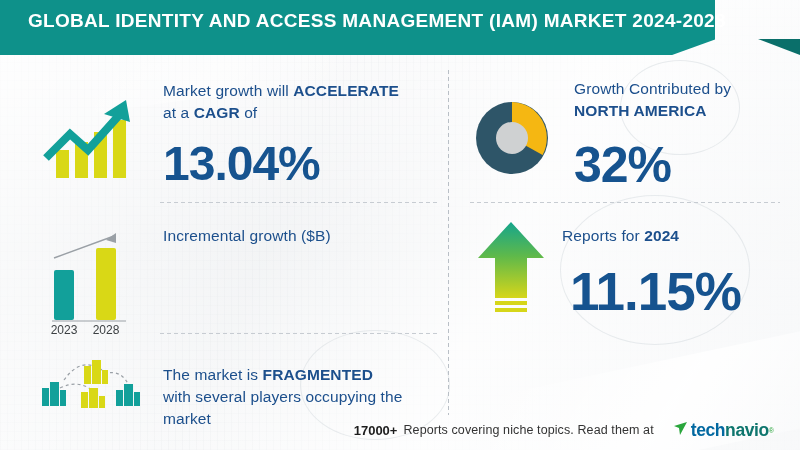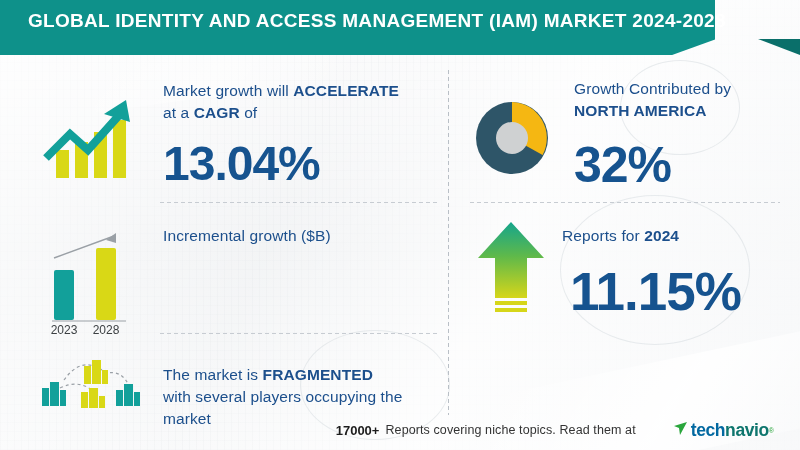--- a/index.html
+++ b/index.html
@@ -96,21 +96,21 @@
   .icon-cell { position:absolute; }
 
   
   .footer {
     position:absolute; left:0; bottom:0; width:800px; height:40px;
     z-index:4;
     display:flex; align-items:center; justify-content:flex-end;
   }
   .footer-inner { display:flex; align-items:center; padding-right:26px; }
   .f-count { color:#1d1d1d; font-weight:bold; font-size:13px; margin-right:6px; }
-  .f-text  { color:#333333; font-size:12.5px; margin-right:36px; letter-spacing:0.1px; }
+  .f-text  { color:#333333; font-size:12.5px; margin-right:18px; letter-spacing:0.1px; }
   .logo { display:flex; align-items:center; }
   .logo-mark { margin-right:2px; display:block; }
   .logo-tech { color:#0369a1; font-size:17.5px; font-weight:bold; letter-spacing:-0.4px; }
   .logo-navio { color:#0f766e; font-size:17.5px; font-weight:bold; letter-spacing:-0.4px; }
   .logo-tm { color:#2aa63c; font-size:7px; vertical-align:super; }
 </style>
 </head>
 <body>
 
 <div class="bg"></div>

